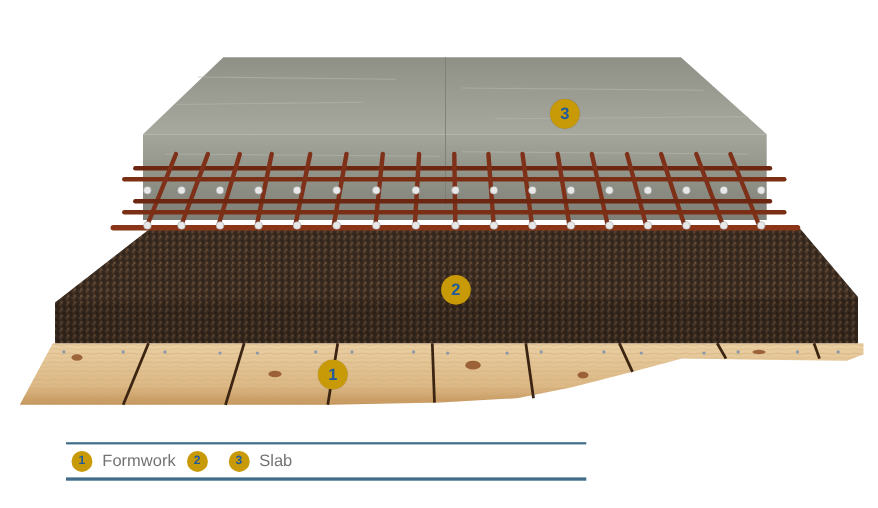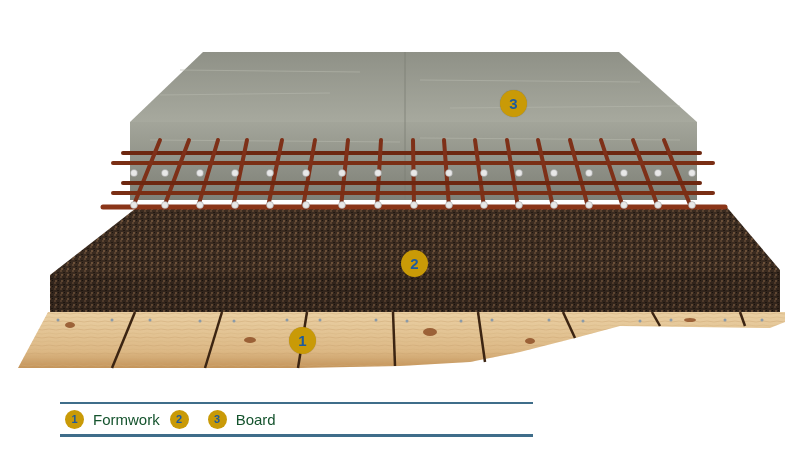--- a/index.html
+++ b/index.html
@@ -10,21 +10,21 @@
     background: #c99a07; color: #1d5a9e; font-weight: bold; font-size: 15px;
     display: flex; align-items: center; justify-content: center;
     font-family: "Liberation Sans", sans-serif; box-shadow: 0 0 1px rgba(0,0,0,0.3);
   }
   .legend { position: absolute; left: 60px; top: 402px; width: 473px; height: 35px;
     border-top: 2px solid #3f6d8a; border-bottom: 3px solid #3f6d8a; box-sizing: border-box;
     display: flex; align-items: center; padding-left: 5px; }
   .legend-item { display: flex; align-items: center; margin-right: 10px; }
   .legend-badge { width: 19px; height: 19px; border-radius: 50%; background: #c99a07; color: #1d5a9e;
     font-weight: bold; font-size: 11px; display: flex; align-items: center; justify-content: center; margin-right: 9px; }
-  .legend-label { color: #14532d; font-size: 15px; }
+  .legend-label { color: #737373; font-size: 15px; }
 </style>
 </head>
 <body>
 
 <svg id="scene" width="798" height="390" viewBox="0 0 798 390" xmlns="http://www.w3.org/2000/svg">
   <defs>
     <pattern id="corkPat" width="6" height="6" patternUnits="userSpaceOnUse">
       <rect width="6" height="6" fill="#3a2b20"></rect>
       <rect x="0" y="0" width="2" height="2" fill="#5a4330"></rect>
       <rect x="3" y="2" width="2" height="1" fill="#241a12"></rect>
@@ -185,15 +185,15 @@
 <div class="legend">
   <div class="legend-item">
     <span class="legend-badge">1</span>
     <span class="legend-label">Formwork</span>
   </div>
   <div class="legend-item">
     <span class="legend-badge">2</span>
   </div>
   <div class="legend-item">
     <span class="legend-badge">3</span>
-    <span class="legend-label">Board</span>
+    <span class="legend-label">Slab</span>
   </div>
 </div>
 
 </body></html>

